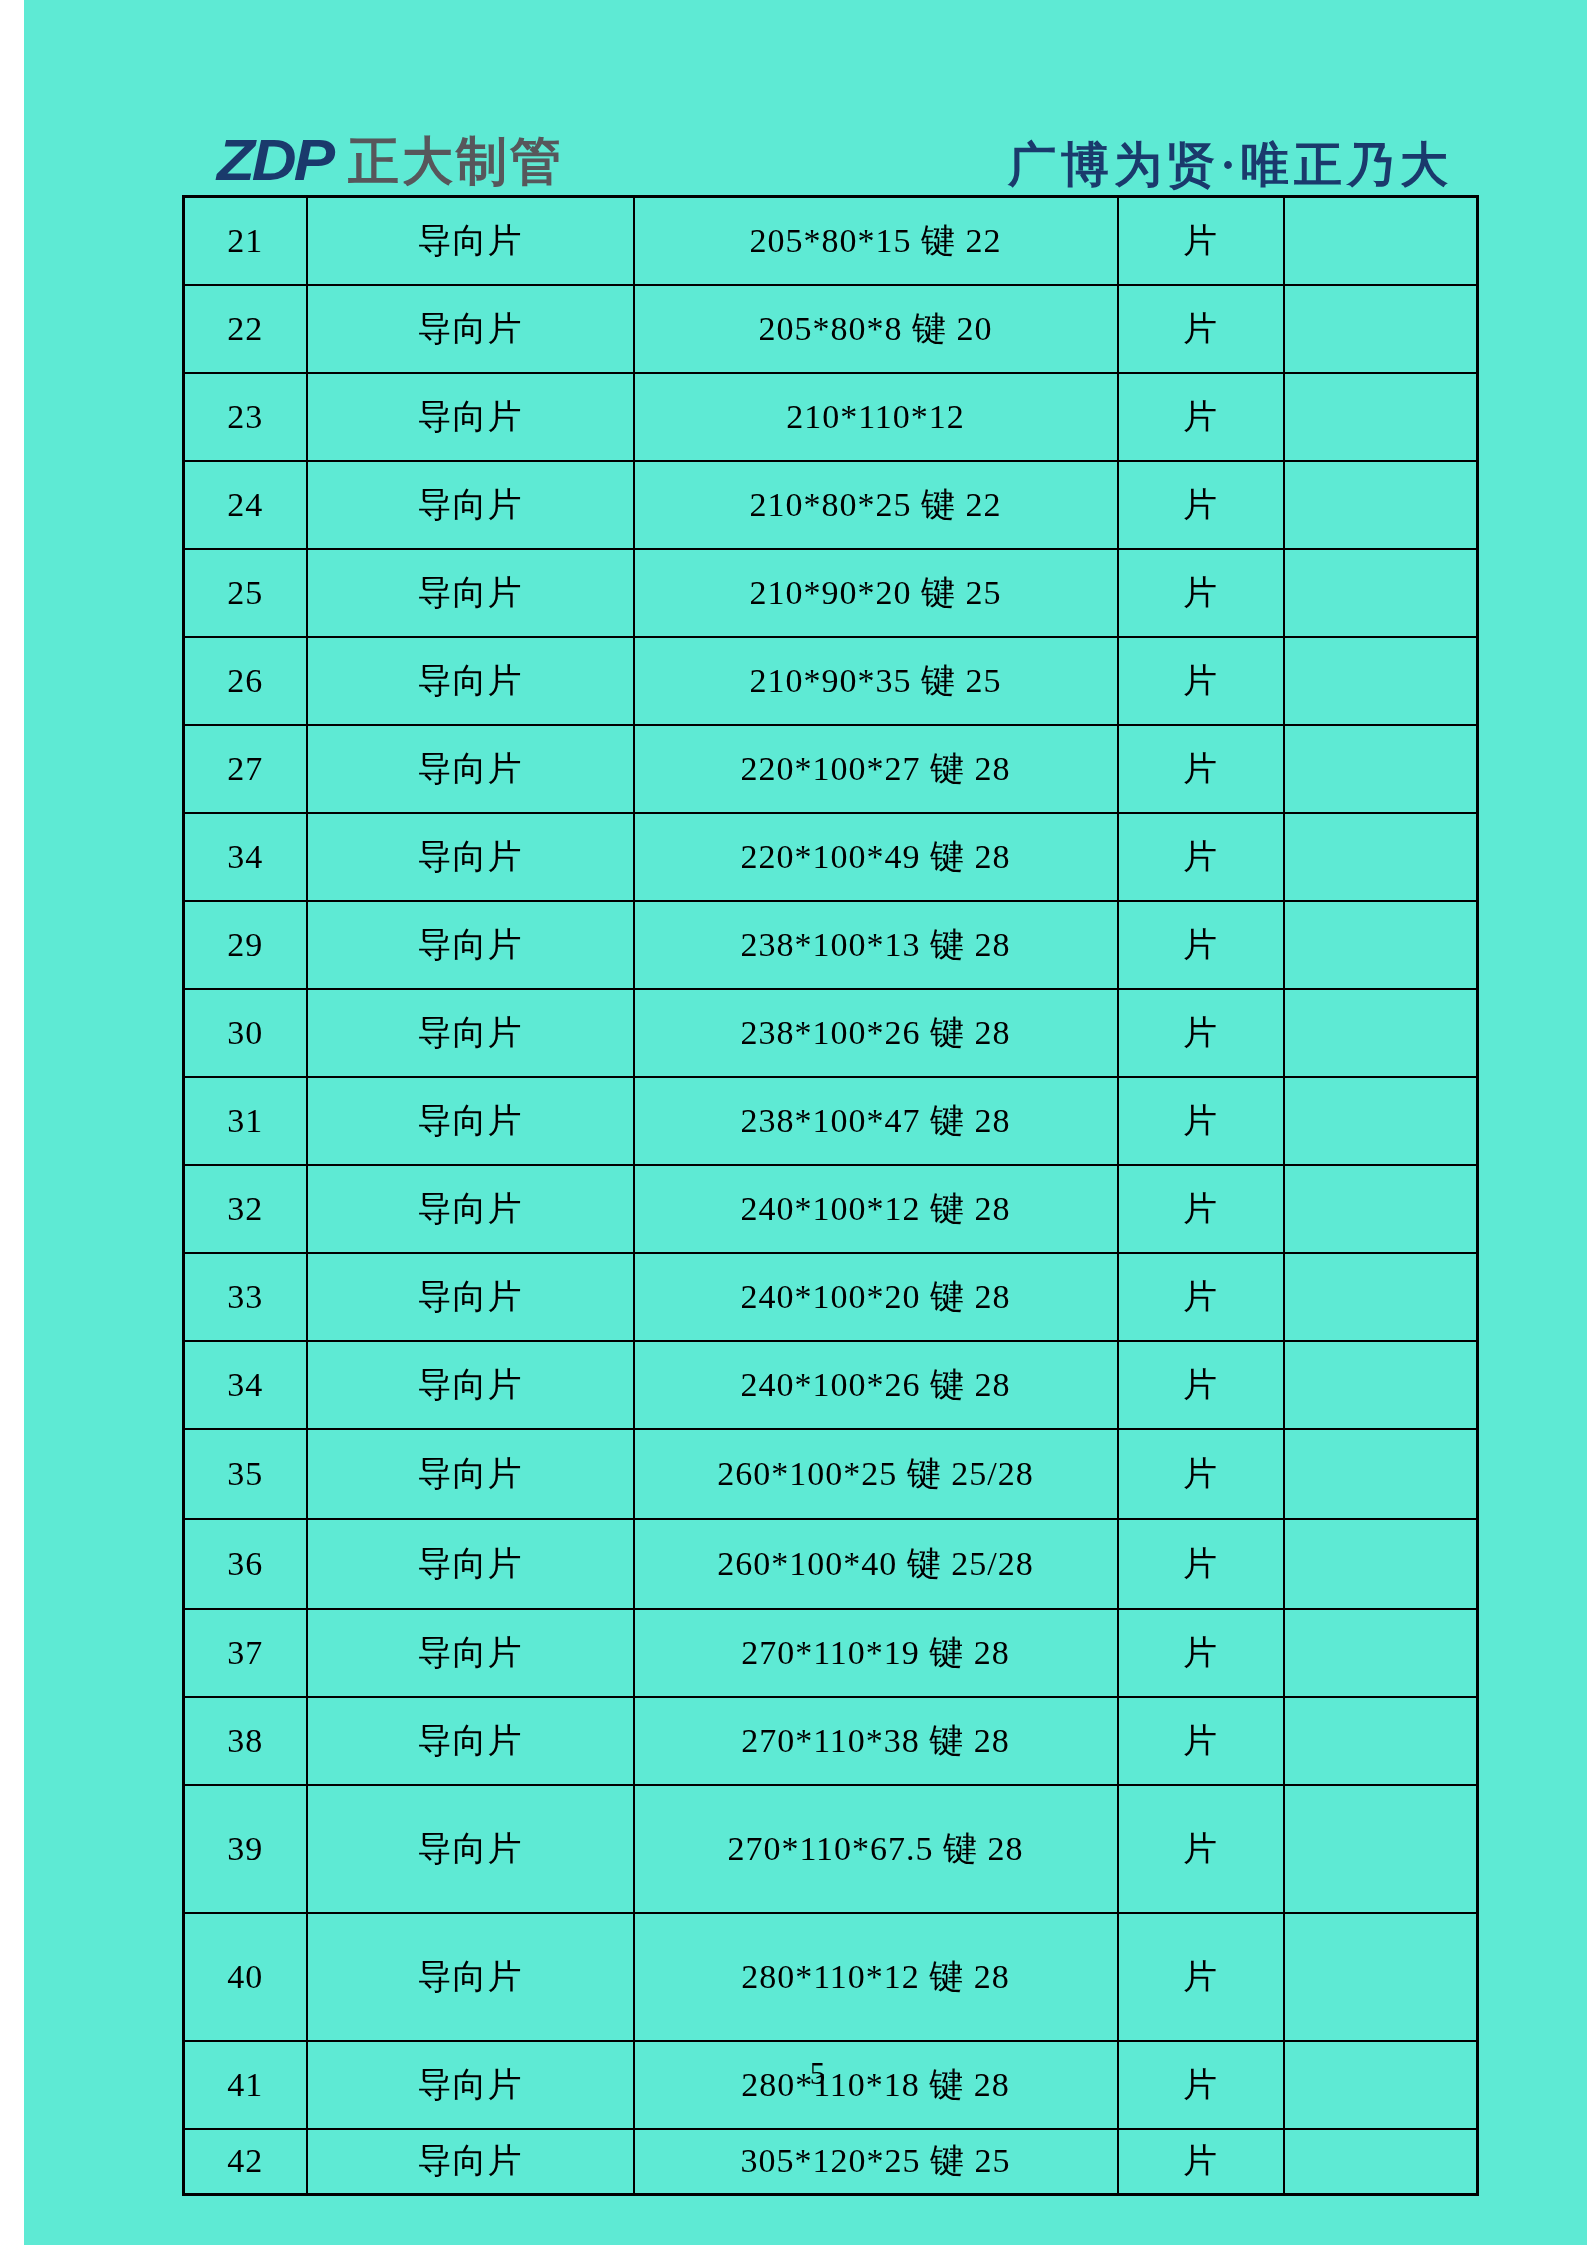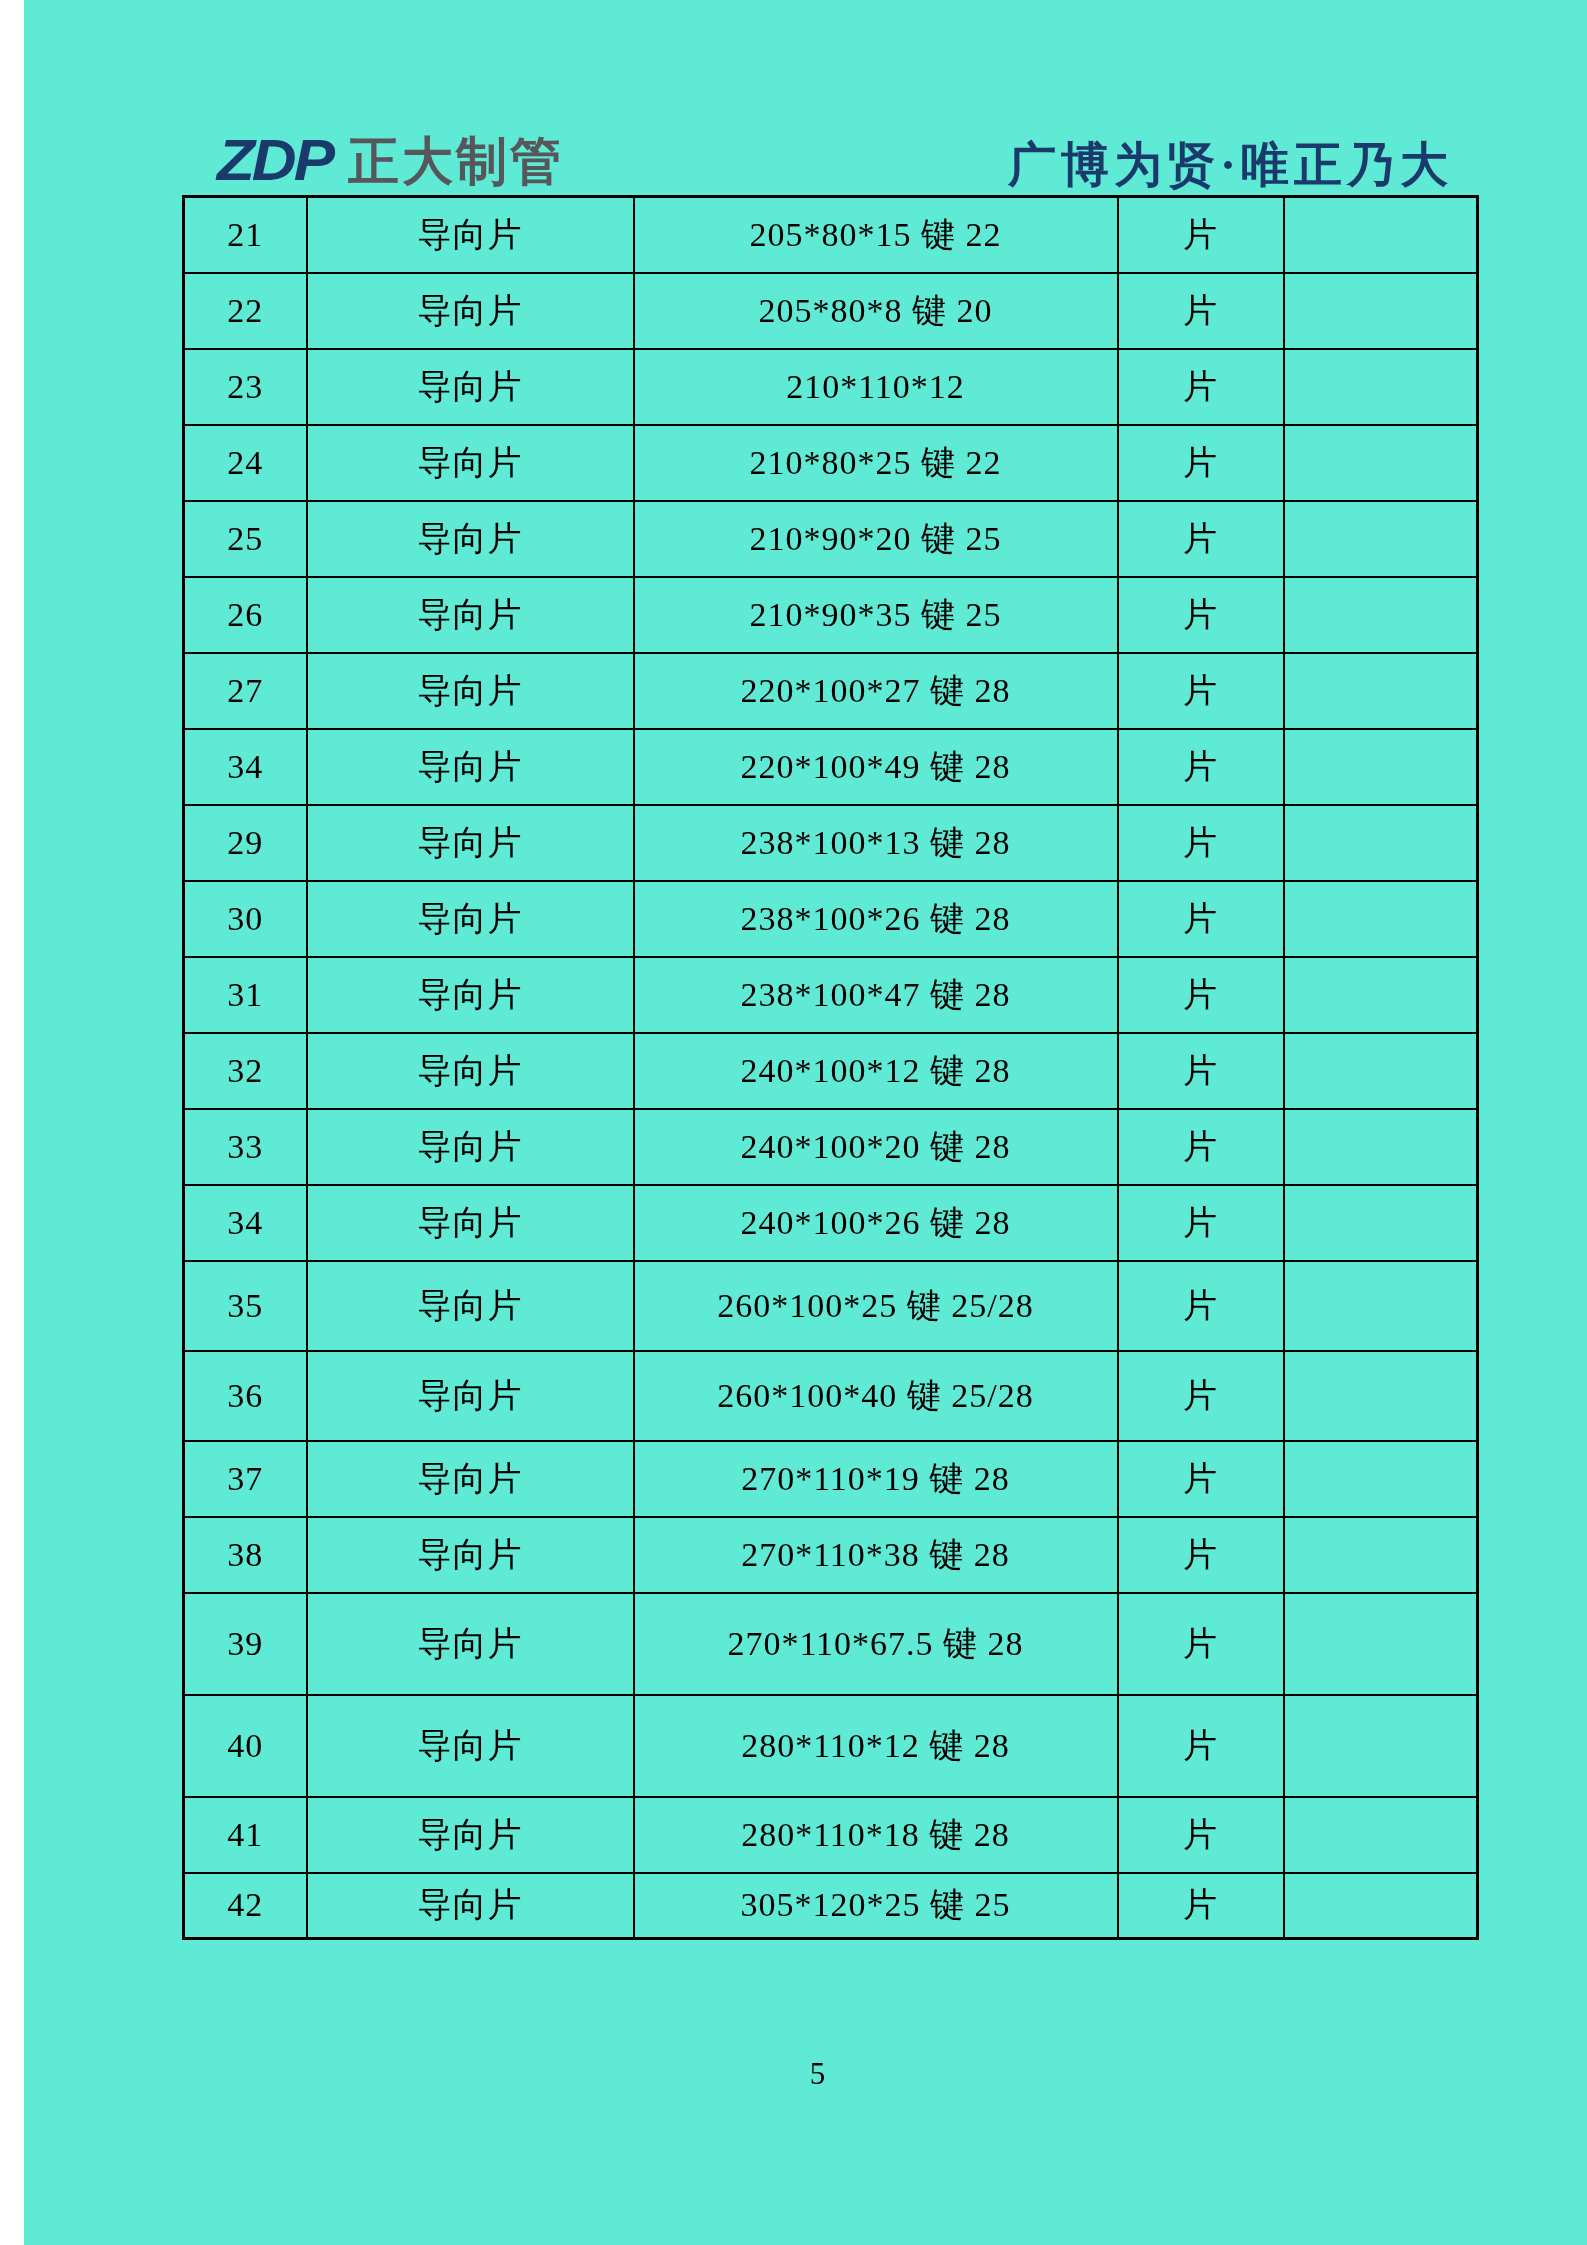--- a/index.html
+++ b/index.html
@@ -70,26 +70,26 @@
   table.parts td {
     border: 2px solid #000;
     text-align: center;
     vertical-align: middle;
     font-family: "Liberation Serif", "DejaVu Serif", serif;
     font-size: 34px;
     letter-spacing: 1px;
     padding: 0;
     overflow: hidden;
   }
-  table.parts tr { height: 76px; }
+  table.parts tr { height: 88px; }
   
   table.parts tr:nth-child(15),
   table.parts tr:nth-child(16) { height: 90px; }
   table.parts tr:nth-child(19),
-  table.parts tr:nth-child(20) { height: 102px; }
+  table.parts tr:nth-child(20) { height: 128px; }
   table.parts tr:nth-child(22) { height: 66px; }
 
   col.c-no   { width: 123px; }
   col.c-name { width: 327px; }
   col.c-spec { width: 484px; }
   col.c-unit { width: 166px; }
   col.c-note { width: 194px; }
 
   
   .page-number {

